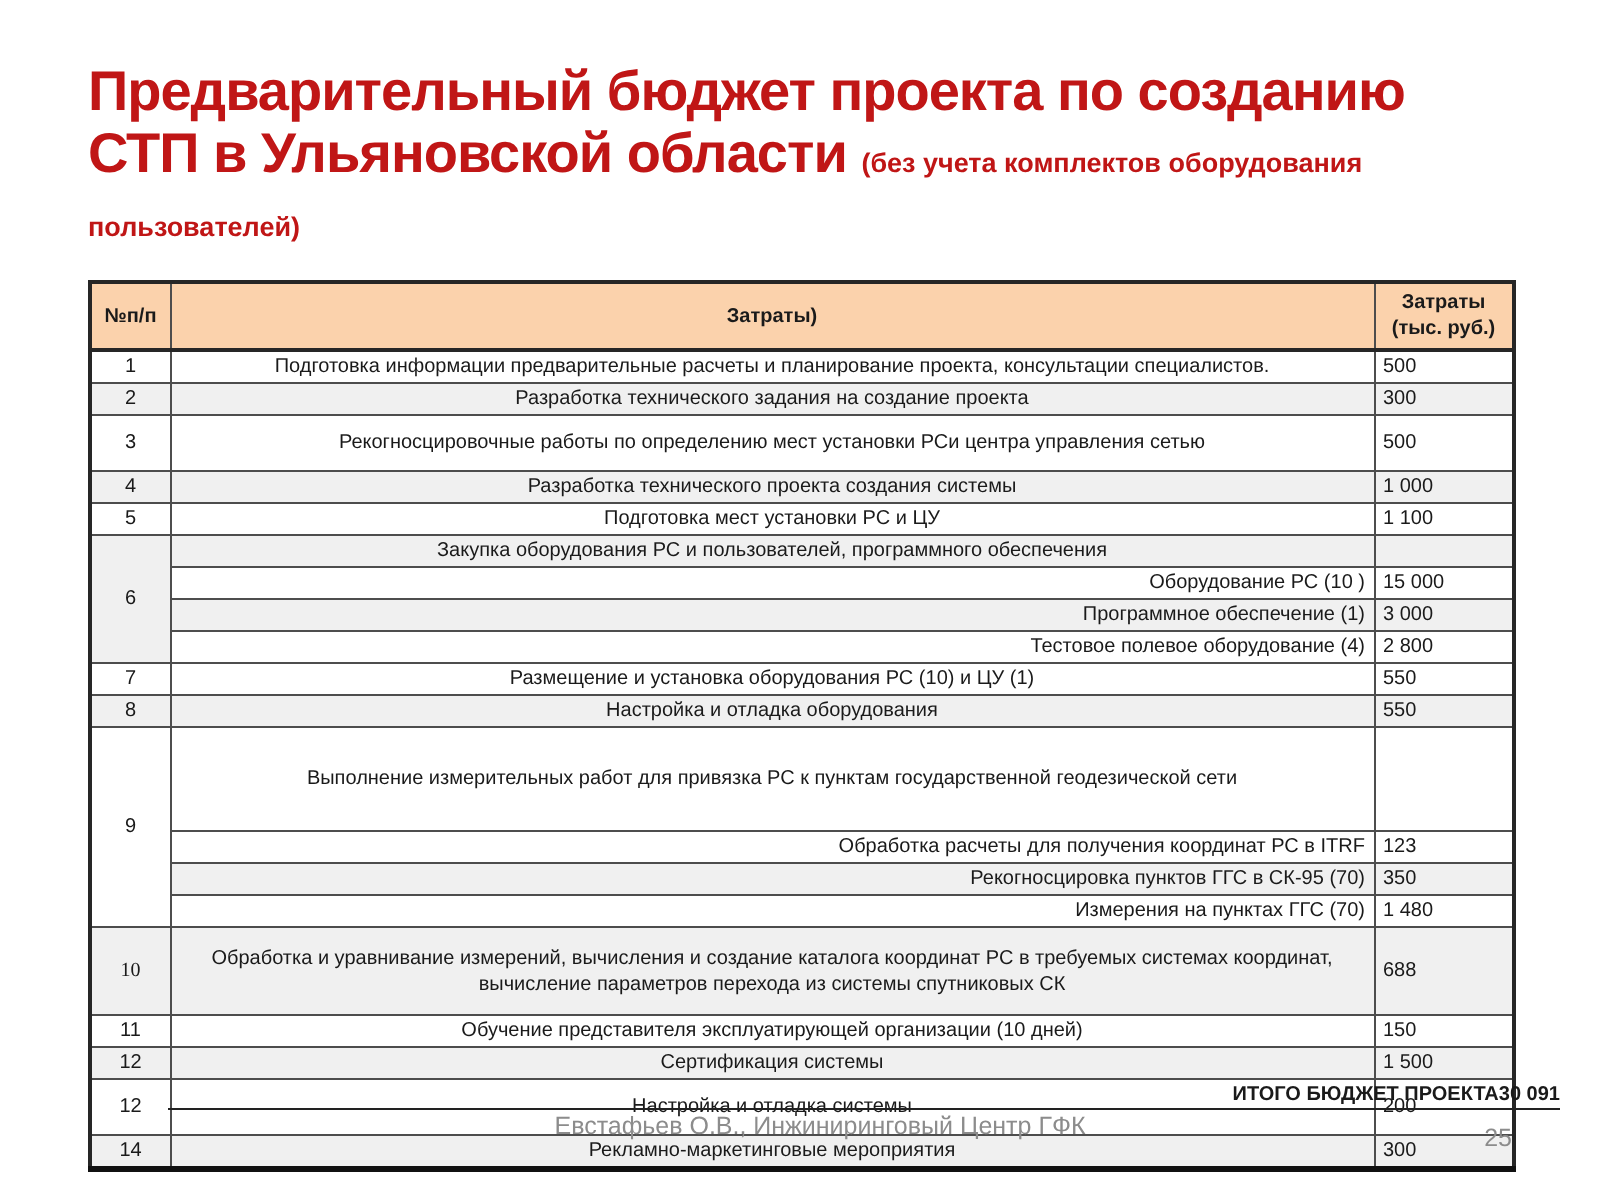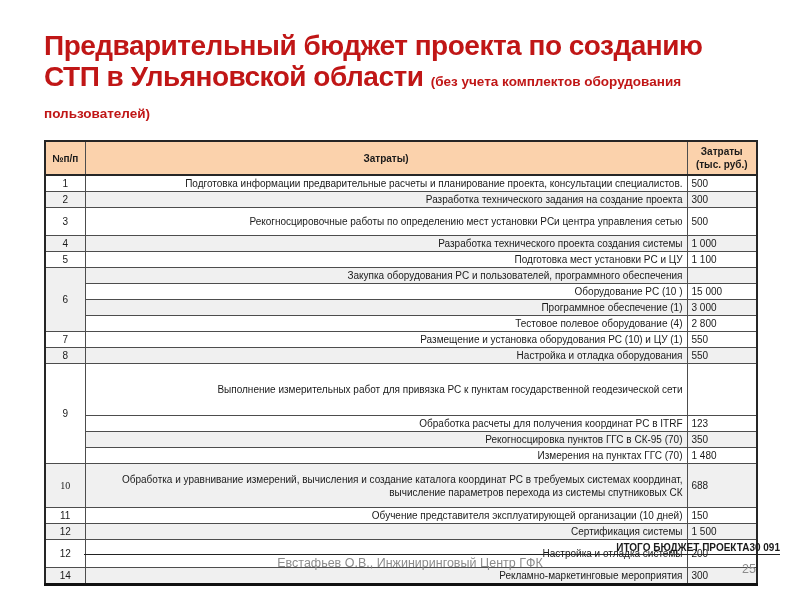--- a/index.html
+++ b/index.html
@@ -45,21 +45,21 @@
     overflow: hidden;
   }
   table.budget thead th {
     background: #fbd2ac;
     font-weight: bold;
     text-align: center;
     height: 34px;
     border-bottom: 2px solid #262626;
   }
   td.num { text-align: center; vertical-align: top; height: 16px; }
-  td.desc { text-align: right; }
+  td.desc { text-align: center; }
   td.val { text-align: left; vertical-align: top; }
   tr.shaded td { background: #f0f0f0; }
   td.sub { text-align: right; }
   td.bottom { vertical-align: bottom; }
   td.h28 { height: 28px; }
   td.h36 { height: 52px; }
   td.h44 { height: 44px; font-family: Liberation Serif, serif; }
   .total-bar {
     position: absolute;
     left: 84px; top: 542px;

